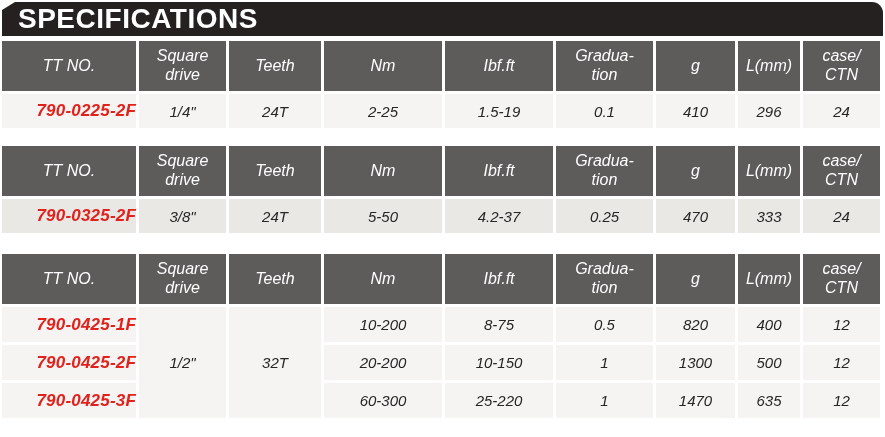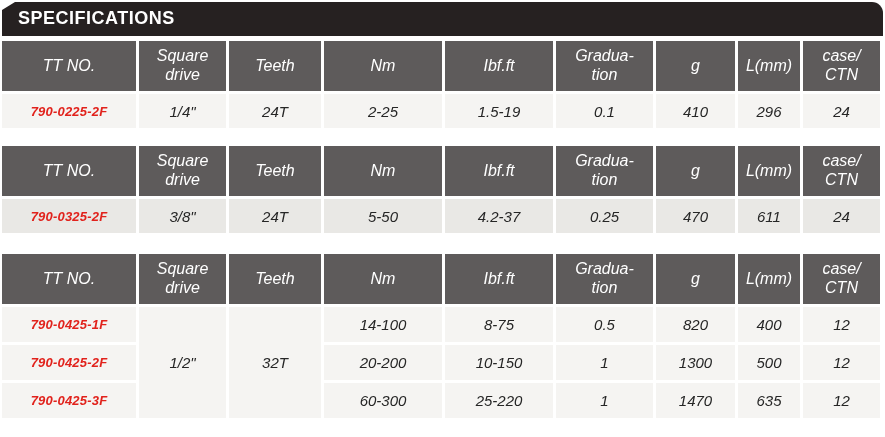--- a/index.html
+++ b/index.html
@@ -18,21 +18,21 @@
     border-radius:0 11px 0 0;
   }
   .title-bar::before{       
     content:"";position:absolute;top:0;left:0;
     border-top:8px solid #ffffff;
     border-right:13px solid transparent;
   }
   .title-bar .title-text{
     display:inline-block;
     padding-left:16px;line-height:33px;
-    color:#ffffff;font-size:18px;font-weight:bold;letter-spacing:.5px;
+    color:#ffffff;font-size:28px;font-weight:bold;letter-spacing:.5px;
   }
 
   
   table.spec{
     border-collapse:separate;
     border-spacing:3px;
     table-layout:fixed;
     margin-left:-3px;       
     font-style:italic;
   }
@@ -55,22 +55,23 @@
     color:var(--data-text,#262626);
     font-size:15px;
     height:34px;
     text-align:center;vertical-align:middle;
     padding:0;
   }
   table.t3 td{height:35px;}
   table.t2 td{background:var(--row-bg-alt,#e9e8e5);}
   td.tt{
     color:var(--tt-red,#e1221c);
-    font-weight:bold;font-size:13px;
+    font-weight:bold;font-size:17px;
     letter-spacing:.2px;
+    text-align:right;
   }
   col.c-tt{width:134px;}  col.c-sq{width:87px;}  col.c-teeth{width:92px;}
   col.c-nm{width:118px;}  col.c-lbf{width:108px;} col.c-grad{width:97px;}
   col.c-g{width:79px;}    col.c-l{width:62px;}   col.c-case{width:77px;}
 </style>
 </head>
 <body>
 
 <div class="page">
 
@@ -151,21 +152,21 @@
     </thead>
     <tbody>
       <tr>
         <td class="tt">790-0325-2F</td>
         <td>3/8"</td>
         <td>24T</td>
         <td>5-50</td>
         <td>4.2-37</td>
         <td>0.25</td>
         <td>470</td>
-        <td>611</td>
+        <td>333</td>
         <td>24</td>
       </tr>
     </tbody>
   </table>
 
   <table class="spec t3">
     <colgroup>
       <col class="c-tt">
         <col class="c-sq">
         <col class="c-teeth">
@@ -190,21 +191,21 @@
         <th>L(mm)</th>
         <th>case/
 CTN</th>
       </tr>
     </thead>
     <tbody>
       <tr>
         <td class="tt">790-0425-1F</td>
         <td rowspan="3">1/2"</td>
         <td rowspan="3">32T</td>
-        <td>14-100</td>
+        <td>10-200</td>
         <td>8-75</td>
         <td>0.5</td>
         <td>820</td>
         <td>400</td>
         <td>12</td>
       </tr>
       <tr>
         <td class="tt">790-0425-2F</td>
         <td>20-200</td>
         <td>10-150</td>

